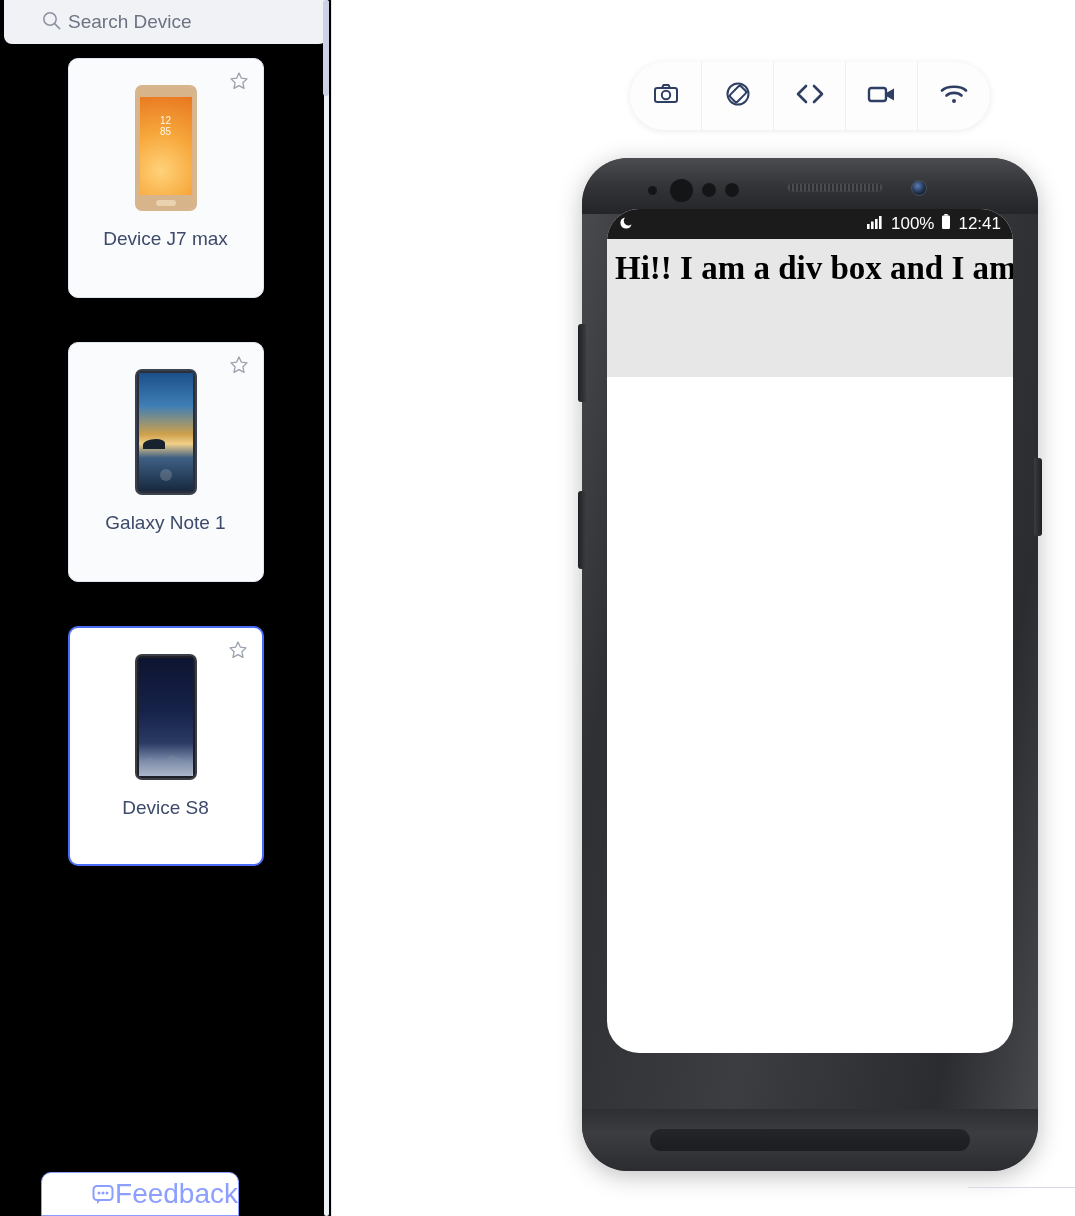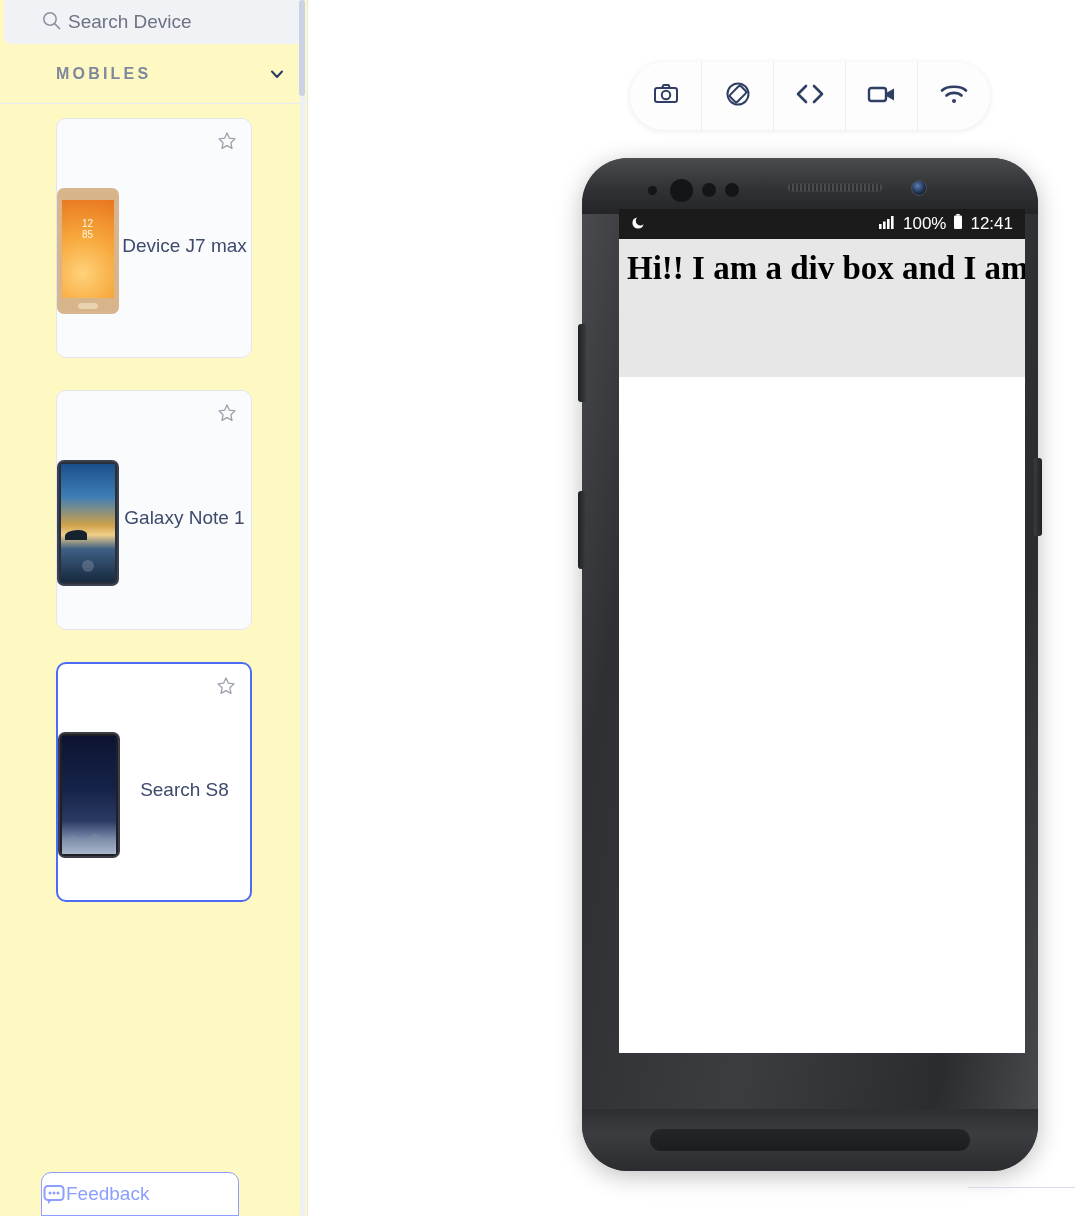--- a/index.html
+++ b/index.html
@@ -8,22 +8,22 @@
     width: 1075px; height: 1216px;
     background: #ffffff;
     font-family: "Liberation Sans", sans-serif;
     overflow: hidden;
   }
   #root { position: relative; width: 1075px; height: 1216px; background:#fff; }
 
   
   .sidebar {
     position: absolute; left: 0; top: 0;
-    width: 308px; height: 1216px;
-    background: #fef9c3;
+    width: 332px; height: 1216px;
+    background: #000000;
     border-right: 1px solid #e4e7f2;
     overflow: hidden;
   }
   .search-bar {
     position: relative;
     height: 44px;
     margin: 0 4px;
     background: #f1f2f6;
     border-radius: 0 0 8px 8px;
     display: flex; align-items: center;
@@ -50,26 +50,26 @@
   }
   .section-head .title {
     font-size: 16px; font-weight: 700; letter-spacing: 3.2px;
     color: #7f879c;
   }
   .chev { color:#2b3a62; display:flex; align-items:center; }
 
   .device-list { padding: 14px 0 0 0; }
   .device-card {
     position: relative;
-    width: 196px; margin: 0 auto 32px auto;
+    width: 196px; margin: 0 auto 44px auto;
     height: 240px;
     background: #fafbfd;
     border: 1px solid #e2e6f3;
     border-radius: 10px;
-    display: flex; flex-direction: row; align-items: center;
+    display: flex; flex-direction: column; align-items: center;
   }
   .device-card.selected {
     border: 2px solid #4a6cf7;
     background: #ffffff;
   }
   .star {
     position: absolute; top: 12px; right: 14px;
     width: 20px; height: 20px; color:#9aa0ac;
   }
   .thumb {
@@ -139,22 +139,22 @@
     background: linear-gradient(180deg,#5c6d8d,#aab6cb);
     clip-path: polygon(0 55%, 22% 28%, 40% 52%, 62% 20%, 100% 58%, 100% 100%, 0 100%);
   }
 
   .feedback-btn {
     position: absolute; left: 41px; bottom: 0px;
     width: 198px; height: 44px;
     border: 1px solid #8c9eff;
     border-radius: 10px 10px 0 0;
     background: #ffffff;
-    display: flex; align-items: center; justify-content: flex-start; gap: 0;
-    color: #8c9eff; font-size: 19px;
+    display: flex; align-items: center; justify-content: flex-end; gap: 0;
+    color: #8c9eff; font-size: 28px;
   }
   .fb-icon { width: 24px; height: 24px; display:flex; }
 
   .scroll-track {
     position:absolute; right:2px; top:0; width:5px; height:1216px;
     background:#eef0f8; border-radius:3px;
   }
   .scroll-thumb {
     position:absolute; right:2px; top:0; width:6px; height:96px;
     background:#ccd2e6; border-radius:3px;
@@ -196,22 +196,22 @@
     border-radius:5px;
     background: repeating-linear-gradient(90deg,#4a4c50 0 2px,#2c2e31 2px 4px);
     border:1px solid #3a3c40;
   }
   .front-cam {
     position:absolute; left:329px; top:22px; width:16px; height:16px; border-radius:50%;
     background: radial-gradient(circle at 40% 35%, #5b7db8 0%, #21314f 55%, #0b0f18 100%);
     border:1px solid #4c4e52;
   }
   .screen {
-    position:absolute; left:37px; top:51px; width:406px; height:844px;
-    background:#ffffff; overflow:hidden;
+    position:absolute; left:25px; top:51px; width:406px; height:844px;
+    background:#ffffff; overflow:hidden;border-radius:32px;
   }
   .statusbar {
     height: 30px; background:#1b1b1b; color:#fff;
     display:flex; align-items:center; justify-content:space-between;
     padding: 0 12px; font-size:17px;
   }
   .sb-right { display:flex; align-items:center; gap:7px; }
   .bezel-bottom {
     position:absolute; left:0; right:0; bottom:0; height:62px;
     border-radius: 0 0 46px 46px;
@@ -258,28 +258,20 @@
       <span class="search-icon">
         <svg width="19" height="19" viewBox="0 0 19 19" fill="none">
           <circle cx="8" cy="8" r="6.2" stroke="#8b919e" stroke-width="1.5"></circle>
           <line x1="12.6" y1="12.6" x2="17.6" y2="17.6" stroke="#8b919e" stroke-width="1.5" stroke-linecap="round"></line>
         </svg>
       </span>
       <input class="search-input" type="text" placeholder="Search Device" style="">
     </div>
 
 
-    <div class="section-head">
-      <span class="title">MOBILES</span>
-      <span class="chev">
-        <svg width="16" height="16" viewBox="0 0 16 16" fill="none">
-          <polyline points="3,5.5 8,11 13,5.5" stroke="#2b3a62" stroke-width="2" stroke-linecap="round" stroke-linejoin="round"></polyline>
-        </svg>
-      </span>
-    </div>
 
     <div class="device-list">
 
       <div class="device-card">
         <span class="star">
           <svg width="20" height="20" viewBox="0 0 20 20" fill="none">
             <polygon points="10,2 12.4,7.2 18,7.9 13.9,11.8 15,17.4 10,14.6 5,17.4 6.1,11.8 2,7.9 7.6,7.2" stroke="#9aa0ac" stroke-width="1.3" fill="none" stroke-linejoin="round"></polygon>
           </svg>
         </span>
         <div class="thumb th-j7">
@@ -311,21 +303,21 @@
         <span class="star">
           <svg width="20" height="20" viewBox="0 0 20 20" fill="none">
             <polygon points="10,2 12.4,7.2 18,7.9 13.9,11.8 15,17.4 10,14.6 5,17.4 6.1,11.8 2,7.9 7.6,7.2" stroke="#9aa0ac" stroke-width="1.3" fill="none" stroke-linejoin="round"></polygon>
           </svg>
         </span>
         <div class="thumb th-s8">
           <div class="scr">
               <div class="mtn"></div>
             </div>
         </div>
-        <div class="device-name">Search S8</div>
+        <div class="device-name">Device S8</div>
       </div>
 
     </div>
 
     <div class="scroll-track"></div>
     <div class="scroll-thumb"></div>
 
     <div class="feedback-btn">
       <span class="fb-icon">
         <svg width="24" height="24" viewBox="0 0 24 24" fill="none">

